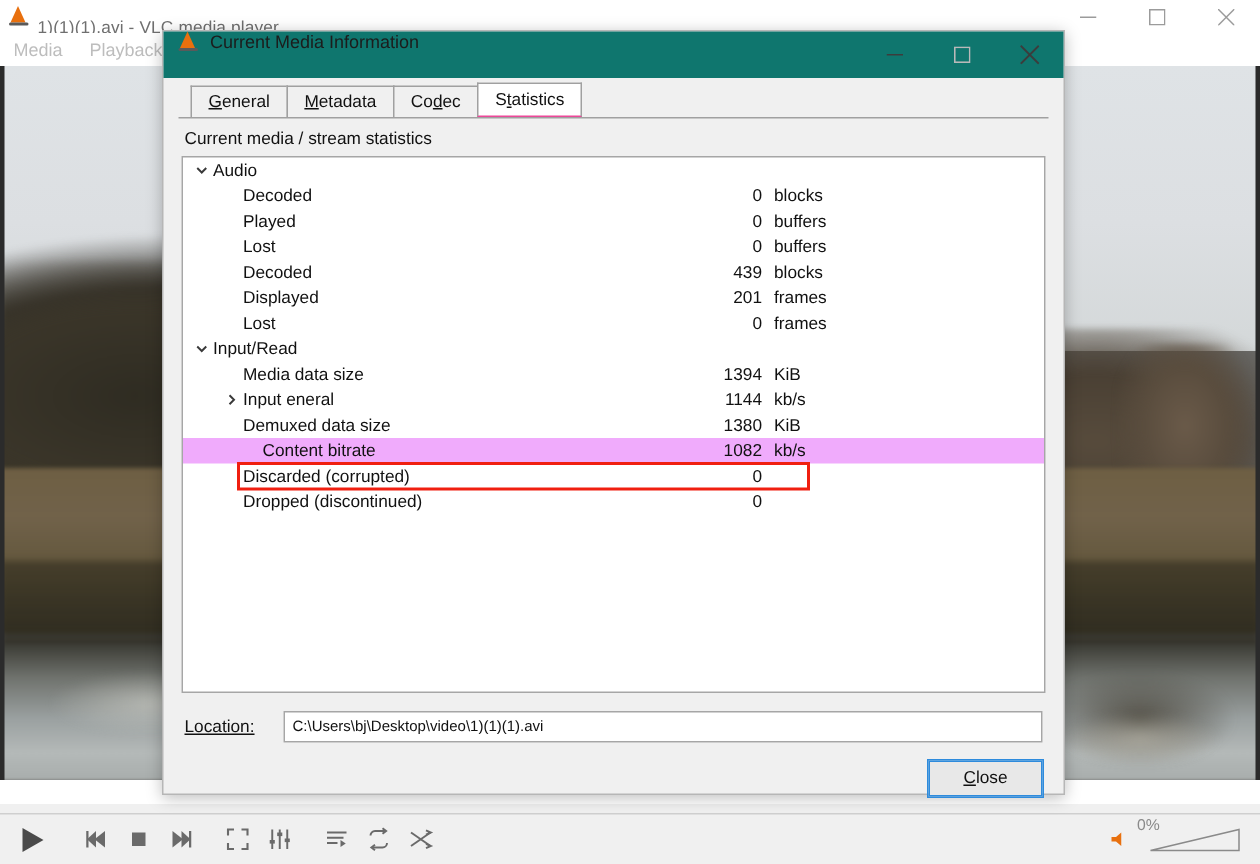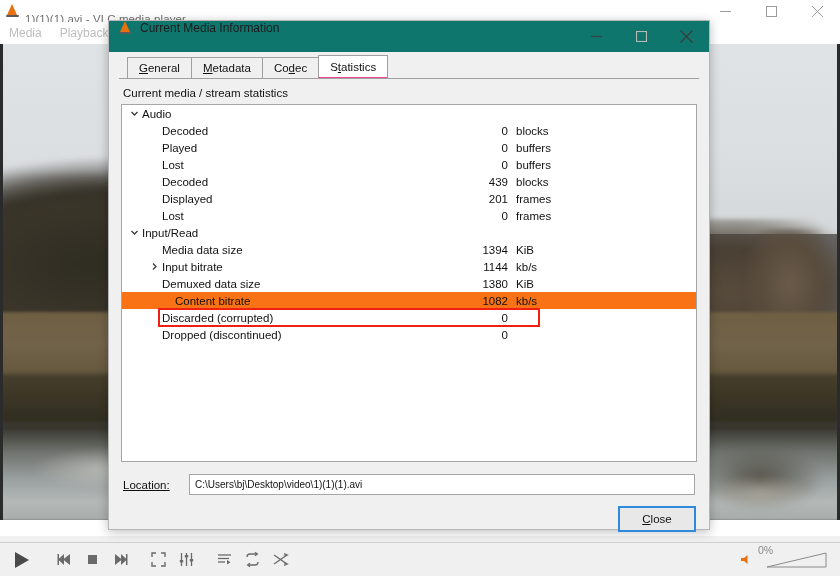--- a/index.html
+++ b/index.html
@@ -177,21 +177,21 @@
   .section-label { font-size: 11.5px; color: #111; margin: 8px 0 5px 4px; }
 
   .tree-box {
     background: #ffffff; border: 1px solid #a6a6a6;
     height: 358px; margin: 0 2px; overflow: hidden; position: relative;
   }
   .trow {
     height: 17px; display: flex; align-items: center; font-size: 11.5px; color: #111;
     position: relative; padding-left: 4px;
   }
-  .trow.selected { background: #f97316; padding-left: 17px; }
+  .trow.selected { background: #f0abfc; padding-left: 17px; }
   .chev { width: 16px; display: flex; align-items: center; justify-content: center; color: #3a3a3a; flex: none; }
   .trow .name { flex: 0 0 auto; }
   .val {
     position: absolute; left: 330px; width: 56px; text-align: right; font-size: 11.5px; color: #111;
   }
   .unit { position: absolute; left: 394px; font-size: 11.5px; color: #111; }
 
   .redbox {
     position: absolute; left: 36px; top: 205px; width: 382px; height: 19px;
     border: 2px solid #f01f10; pointer-events: none;
@@ -460,21 +460,21 @@
               <span class="name">Media data size</span>
               <span class="val">1394</span>
               <span class="unit">KiB</span>
             </div>
             <div class="trow">
               <span class="chev" style="margin-left: 20px;">
                 <svg width="9" height="9" viewBox="0 0 9 9" fill="none" stroke="currentColor" stroke-width="1.3">
                   <polyline points="3,1.5 6,4.5 3,7.5"></polyline>
                 </svg>
               </span>
-              <span class="name">Input bitrate</span>
+              <span class="name">Input eneral</span>
               <span class="val">1144</span>
               <span class="unit">kb/s</span>
             </div>
             <div class="trow">
               <span class="chev" style="margin-left: 20px;"></span>
               <span class="name">Demuxed data size</span>
               <span class="val">1380</span>
               <span class="unit">KiB</span>
             </div>
             <div class="trow selected">

